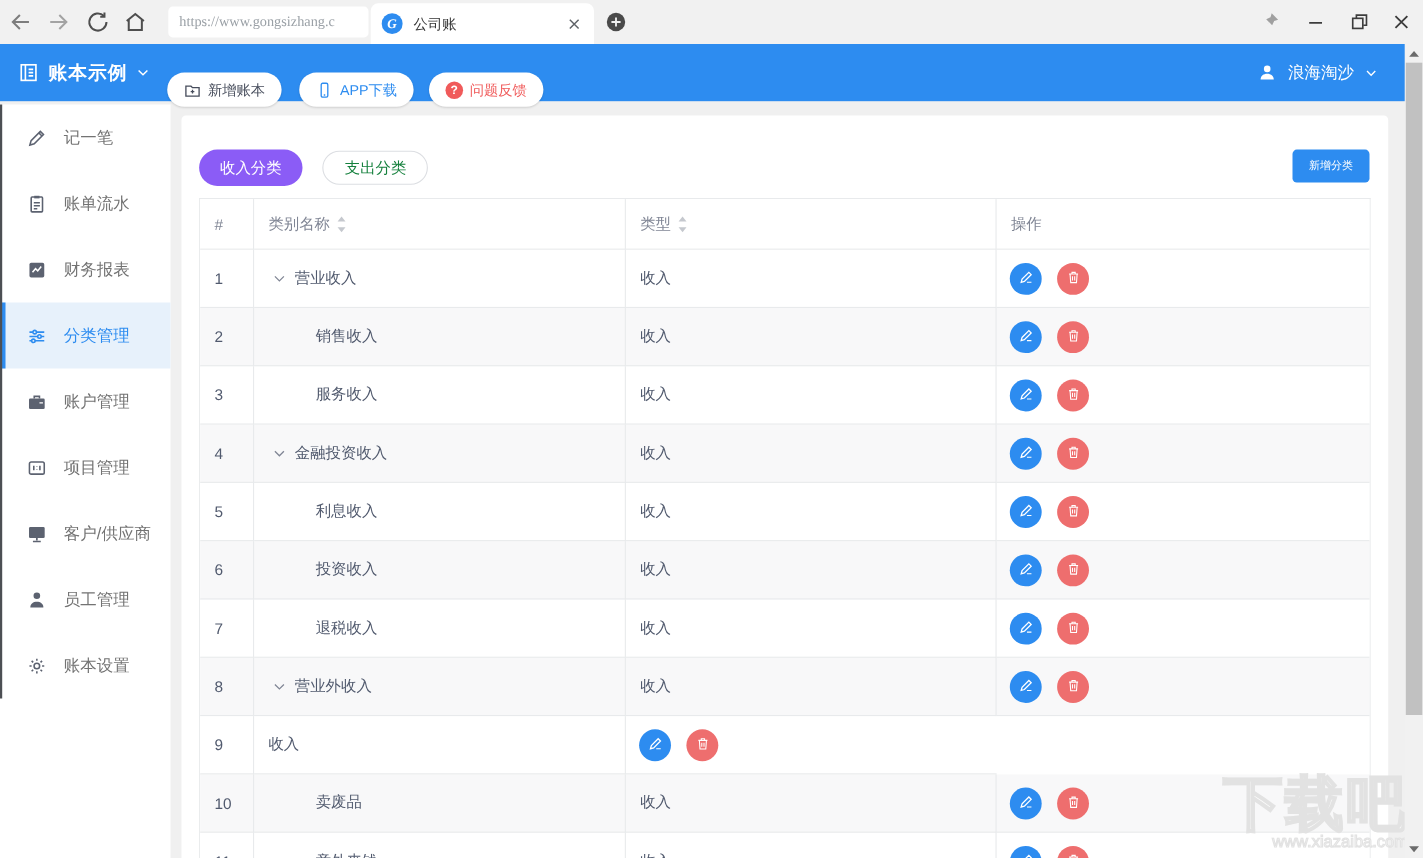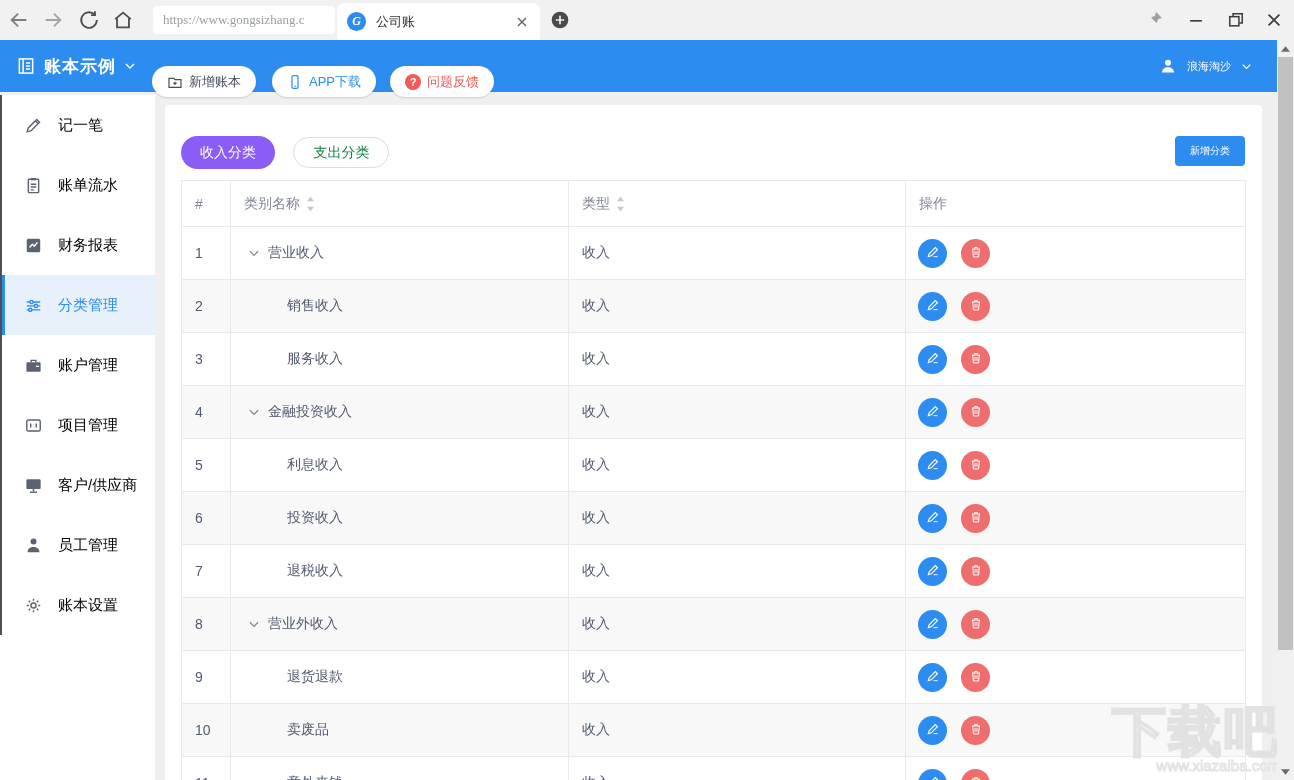--- a/index.html
+++ b/index.html
@@ -41,27 +41,27 @@
   .pill .picon { width:16px; height:16px; margin-right:6px; display:inline-block; }
   .pill .picon svg{width:100%;height:100%;}
   .pill-1 { left:152px; color:#464c5b; }
   .pill-2 { left:272px; color:#2d8cf0; }
   .pill-3 { left:390px; color:#f05a5a; }
   .qmark { width:16px; height:16px; border-radius:50%; background:#f05a5a; color:#fff;
     font-size:11px; font-weight:bold; text-align:center; line-height:16px; margin-right:6px; }
   .userbox { position:absolute; right:40px; top:0; height:52px; display:flex; align-items:center; color:#fff; cursor:pointer; }
   .userbox .uicon { width:18px; height:18px; margin-right:10px; }
   .userbox .uicon svg{width:100%;height:100%;}
-  .userbox .uname { font-size:11px; }
+  .userbox .uname { font-size:15px; }
   .userbox .chev { width:15px; height:15px; margin-left:8px; }
   .userbox .chev svg{width:100%;height:100%;}
 
   
   .sidebar { position:absolute; left:0; top:95px; width:155px; height:685px; background:#fff; }
-  .side-item { position:relative; height:60px; display:flex; align-items:center; color:#000000; cursor:pointer; }
+  .side-item { position:relative; height:60px; display:flex; align-items:center; color:#737373; cursor:pointer; }
   .side-item .side-icon { width:19px; height:19px; margin-left:24px; color:#5c6270; }
   .side-item .side-icon svg { width:100%; height:100%; }
   .side-item .side-label { font-size:15px; margin-left:15px; white-space:nowrap; }
   .side-item.active { background:#e7f1fb; color:#2d8cf0; }
   .side-item.active .side-icon { color:#2d8cf0; }
   .side-item.active::before { content:""; position:absolute; left:0; top:0; width:5px; height:60px; background:#2d8cf0; }
   .window-edge { position:absolute; left:0; top:95px; width:2px; height:540px; background:#4c4f54; }
 
   
   .card { position:absolute; left:165px; top:105px; width:1097px; height:675px; background:#fff;
@@ -554,24 +554,20 @@
                   <path d="M9.5 7V4.5h5V7"></path>
                   <path d="M6.5 7l1 13.5h9l1-13.5"></path>
                   <path d="M10.3 10.5v6.5M13.7 10.5v6.5"></path>
                 </svg></span>
       </button>
     </div>
   </div>
 
   <div class="trow">
     <div class="cell-idx">9</div>
-    <div class="cell-name child">
-
-      <span class="name-text">退货退款</span>
-    </div>
     <div class="cell-type">
             <span>收入</span>
           </div>
     <div class="cell-act">
       <button class="act-btn act-edit">
         <span><svg viewBox="0 0 24 24" fill="none" stroke="#fff" stroke-width="2">
                   <path d="M4 20l1.4-5L16 4.4 19.6 8 9 18.6 4 20z"></path>
                   <path d="M13 20h7" stroke-width="1.6"></path>
                 </svg></span>
       </button>

